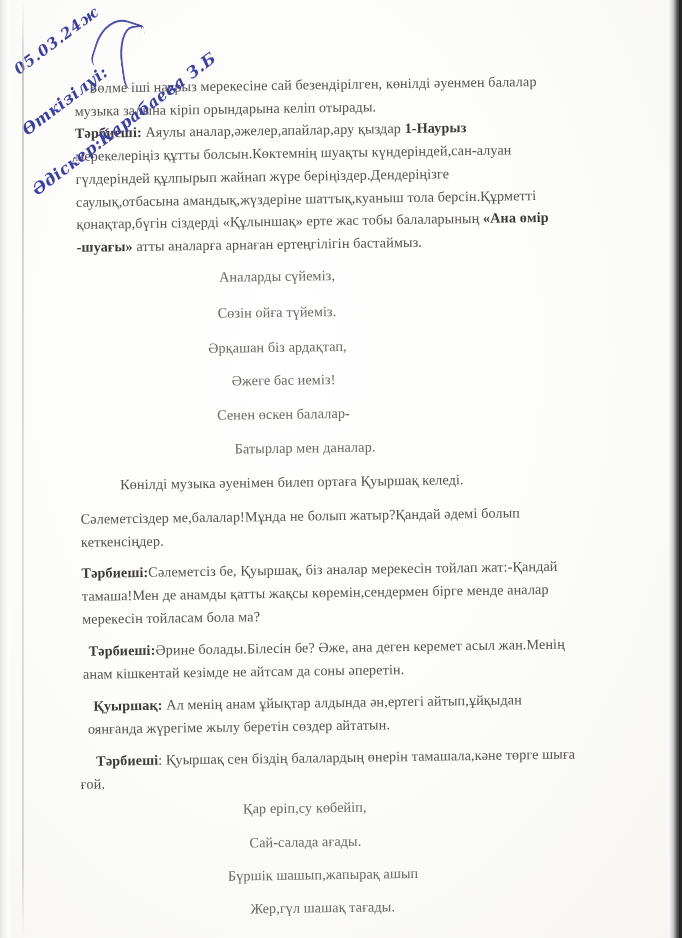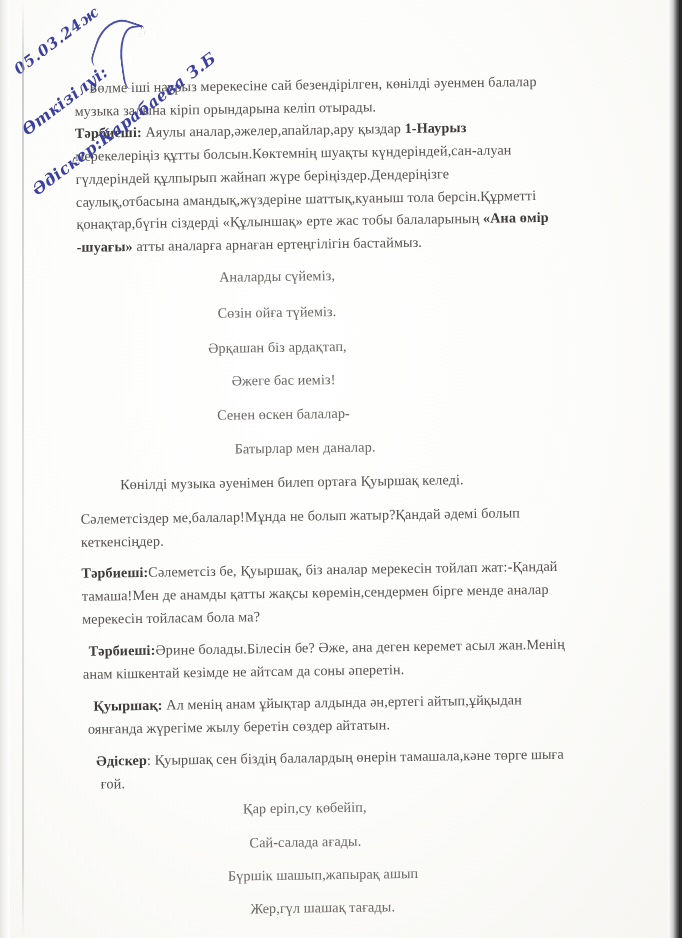--- a/index.html
+++ b/index.html
@@ -139,22 +139,22 @@
       <div class="ln" style="left: 120px; top: 474px;"><span>Көнілді музыка әуенімен билеп ортаға Қуыршақ  келеді.</span></div>
       <div class="ln" style="left: 80px; top: 508px;"><span>Сәлеметсіздер ме,балалар!Мұнда не болып жатыр?Қандай әдемі болып</span></div>
       <div class="ln" style="left: 80px; top: 531px;"><span>кеткенсіңдер.</span></div>
       <div class="ln" style="left: 80px; top: 562px;"><b>Тәрбиеші:</b><span>Сәлеметсіз бе, Қуыршақ, біз аналар мерекесін тойлап жат:-Қандай</span></div>
       <div class="ln" style="left: 80px; top: 585px;"><span>тамаша!Мен де анамды қатты жақсы көремін,сендермен бірге менде аналар</span></div>
       <div class="ln" style="left: 80px; top: 608px;"><span>мерекесін тойласам бола ма?</span></div>
       <div class="ln" style="left: 86px; top: 640px;"><b>Тәрбиеші:</b><span>Әрине болады.Білесін бе? Әже, ана деген керемет асыл жан.Менің</span></div>
       <div class="ln" style="left: 80px; top: 663px;"><span>анам кішкентай кезімде не айтсам да соны әперетін.</span></div>
       <div class="ln" style="left: 90px; top: 695px;"><b>Қуыршақ:</b><span> Ал менің анам ұйықтар алдында ән,ертегі айтып,ұйқыдан</span></div>
       <div class="ln" style="left: 84px; top: 718px;"><span>оянғанда жүрегіме жылу беретін сөздер айтатын.</span></div>
-      <div class="ln" style="left: 92px; top: 750px;"><b>Әдіскер</b><span>: Қуыршақ сен біздің балалардың өнерін тамашала,кәне төрге шыға</span></div>
-      <div class="ln" style="left: 96px; top: 773px;"><span>ғой.</span></div>
+      <div class="ln" style="left: 92px; top: 750px;"><b>Тәрбиеші</b><span>: Қуыршақ сен біздің балалардың өнерін тамашала,кәне төрге шыға</span></div>
+      <div class="ln" style="left: 76px; top: 773px;"><span>ғой.</span></div>
       <div class="ln soft" style="left: 238px; top: 800px;"><span>Қар еріп,су көбейіп,</span></div>
       <div class="ln soft" style="left: 244px; top: 834px;"><span>Сай-салада ағады.</span></div>
       <div class="ln soft" style="left: 222px; top: 867px;"><span>Бүршік шашып,жапырақ ашып</span></div>
       <div class="ln soft" style="left: 244px; top: 900px;"><span>Жер,гүл шашақ тағады.</span></div>
     </div>
 
   <div class="hand hand-date">05.03.24ж</div>
   <div class="hand hand-l2">Өткізілуі:</div>
   <div class="hand hand-l3">Әдіскер:Карабаева З.Б</div>
   <div class="hand-flourish f1"></div>

